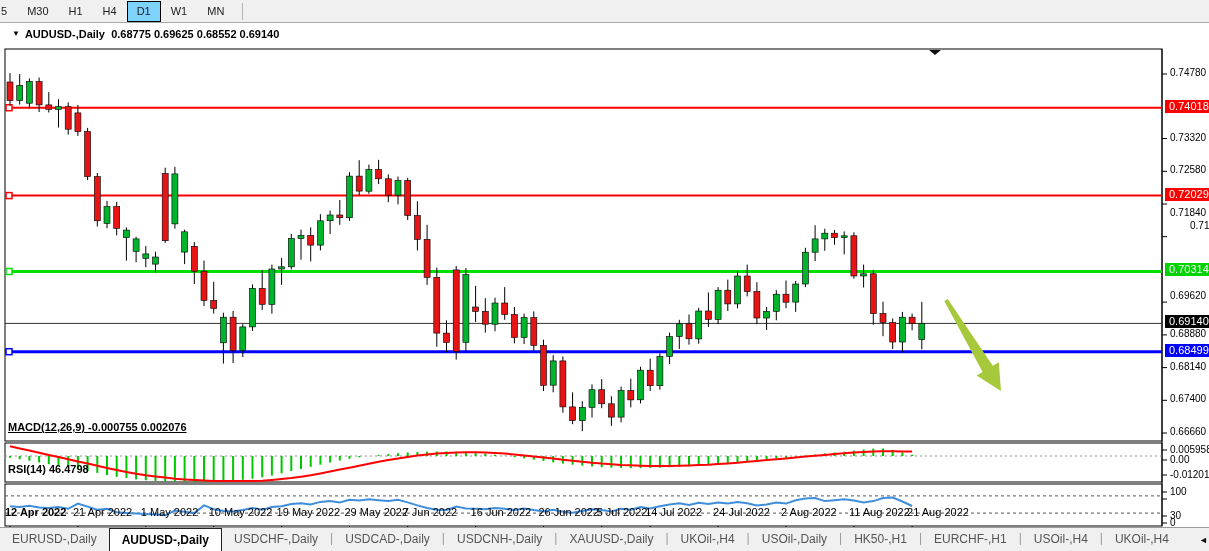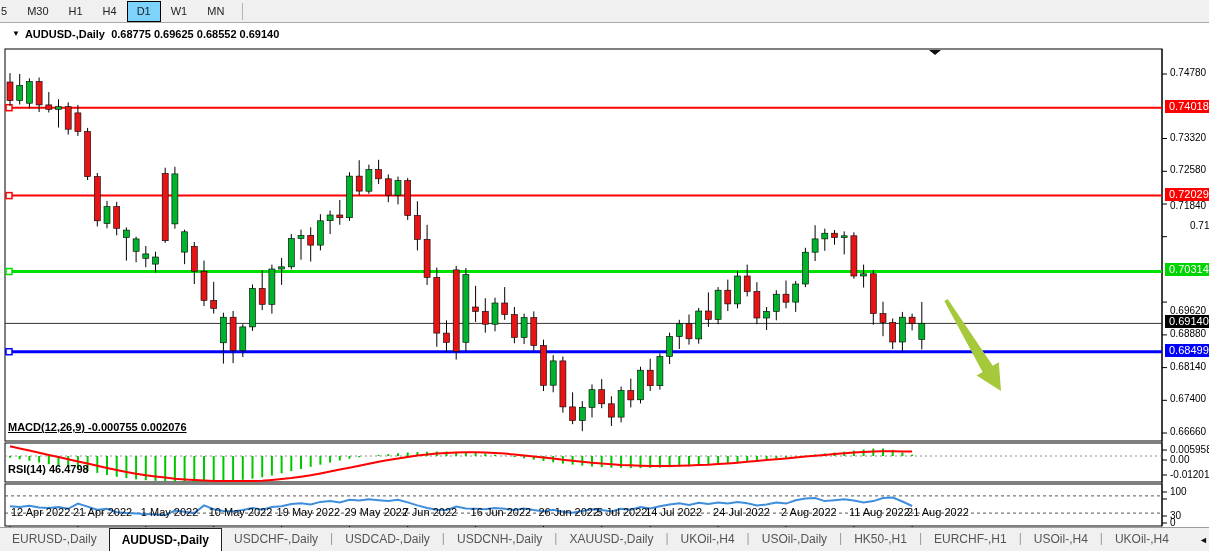--- a/index.html
+++ b/index.html
@@ -396,42 +396,42 @@
       <span class="caret">▼</span><span>AUDUSD-,Daily</span>&nbsp;&nbsp;<span>0.68775 0.69625 0.68552 0.69140</span>
     </div>
 
     <div class="overlay-label ind-label" style="left:8px;top:398px;text-decoration:underline;">MACD(12,26,9) -0.000755 0.002076</div>
     <div class="overlay-label ind-label" style="left:8px;top:440px;">RSI(14) 46.4798</div>
 
     <div id="axis-labels">
         <div class="axis-label" style="top: 44px;">0.74780</div>
         <div class="axis-label" style="top: 108.55px;">0.73320</div>
         <div class="axis-label" style="top: 141.266px;">0.72580</div>
-        <div class="axis-label" style="top: 177px;">0.71840</div>
+        <div class="axis-label" style="top: 184px;">0.71840</div>
         <div class="axis-label" style="top: 197px; padding-left: 20px;">0.71100</div>
-        <div class="axis-label" style="top: 282px;">0.69620</div>
+        <div class="axis-label" style="top: 267px;">0.69620</div>
         <div class="axis-label" style="top: 304.851px;">0.68880</div>
         <div class="axis-label" style="top: 337.568px;">0.68140</div>
         <div class="axis-label" style="top: 370.285px;">0.67400</div>
         <div class="axis-label" style="top: 403.001px;">0.66660</div>
         <div class="axis-badge" style="top: 76.6895px; background: rgb(255, 0, 0);">0.74018</div>
         <div class="axis-badge" style="top: 164.627px; background: rgb(255, 0, 0);">0.72029</div>
         <div class="axis-badge" style="top: 240.451px; background: rgb(0, 212, 0);">0.70314</div>
         <div class="axis-badge" style="top: 292.356px; background: rgb(0, 0, 0);">0.69140</div>
         <div class="axis-badge" style="top: 320.696px; background: rgb(0, 0, 255);">0.68499</div>
         <div class="axis-label" style="top: 421px;">0.005958</div>
         <div class="axis-label" style="top: 431px; text-align: center;">0.00</div>
         <div class="axis-label" style="top: 446px;">-0.012015</div>
         <div class="axis-label" style="top: 463px;">100</div>
         <div class="axis-label" style="top: 484px; margin-top: 45px;">70</div>
         <div class="axis-label" style="top: 487px;">30</div>
         <div class="axis-label" style="top: 494px;">0</div>
       </div>
     <div id="date-labels">
-        <div class="date-label" style="left: 11px;">12 Apr 2022</div>
+        <div class="date-label" style="left: 5px; font-weight: bold;">12 Apr 2022</div>
         <div class="date-label" style="left: 72.9px;">21 Apr 2022</div>
         <div class="date-label" style="left: 140.8px;">1 May 2022</div>
         <div class="date-label" style="left: 208.7px;">10 May 2022</div>
         <div class="date-label" style="left: 276.6px;">19 May 2022</div>
         <div class="date-label" style="left: 344.5px;">29 May 2022</div>
         <div class="date-label" style="left: 402.7px;">7 Jun 2022</div>
         <div class="date-label" style="left: 470.6px;">16 Jun 2022</div>
         <div class="date-label" style="left: 538.5px;">26 Jun 2022</div>
         <div class="date-label" style="left: 596.7px;">5 Jul 2022</div>
         <div class="date-label" style="left: 645.2px;">14 Jul 2022</div>

